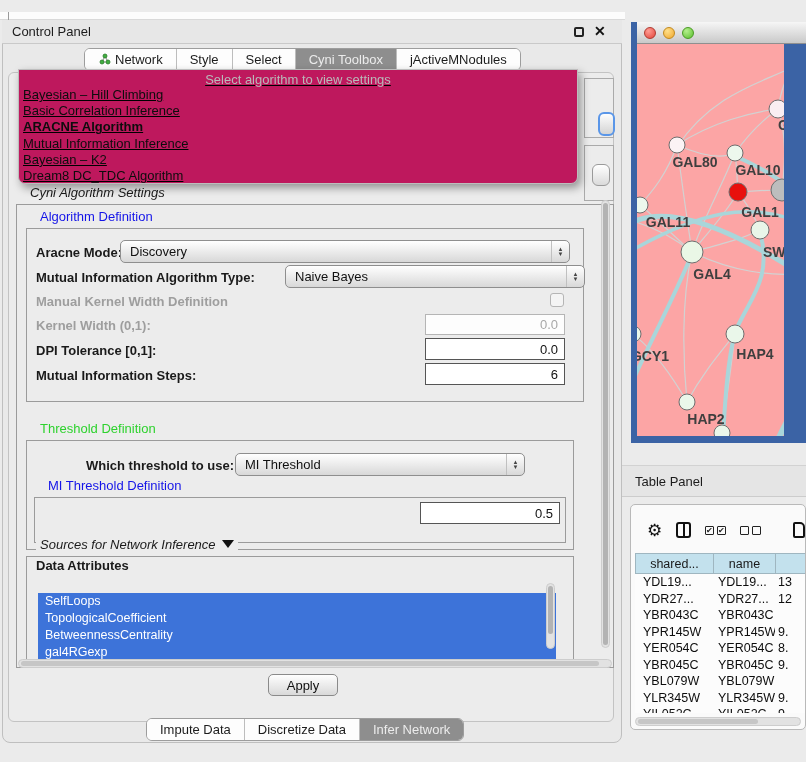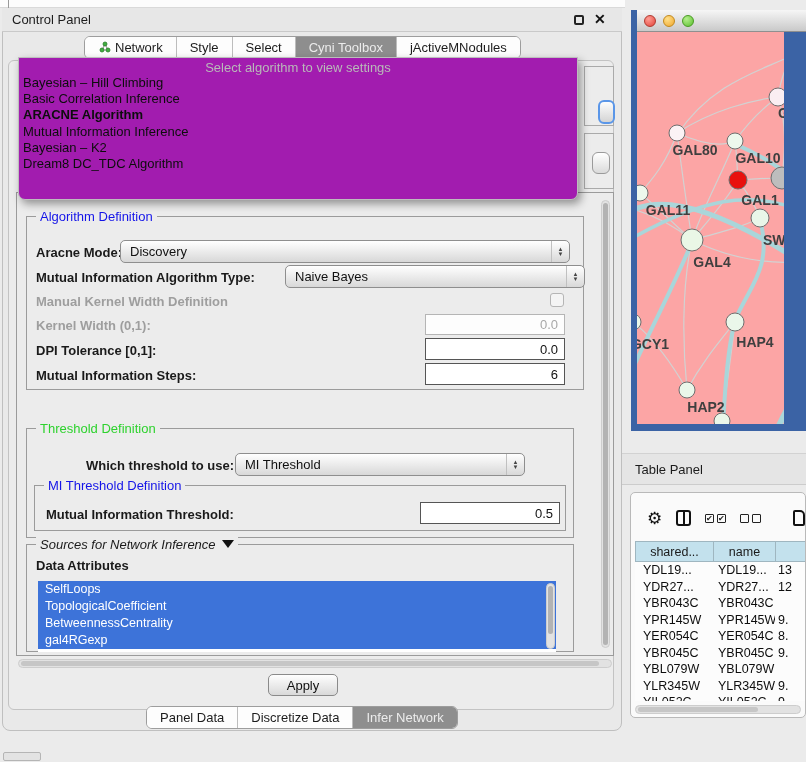--- a/index.html
+++ b/index.html
@@ -1,18 +1,18 @@
 <!DOCTYPE html>
 <html style="--selection-blue: #3d73d9; --edge-teal: #a9d6da; --edge-gray: #d2d2d2; --legend-blue: #1414e8; --legend-green: #2ed22e; --selected-tab-gray: #8e8e8e; --table-header-blue: #c3e1ed; --window-frame-blue: #3b63a5;"><head>
 <meta charset="utf-8">
 <style>
   * { margin:0; padding:0; box-sizing:border-box; }
   body { font-family:"Liberation Sans", sans-serif; background:#ebebeb; }
   .desktop { position:relative; width:806px; height:762px; background:#ebebeb; overflow:hidden; }
-  .abs { position:absolute; }
+  .abs { position:absolute;margin-top:12px; }
 
   
   .top-strip { left:0; top:0; width:625px; height:8px; background:#fcfcfc; border-bottom:1px solid #d9d9d9; }
   .top-tick { left:8px; top:0; width:1px; height:8px; background:#9a9a9a; }
   .control-panel { left:2px; top:8px; width:620px; height:723px; background:#e9e9e9;
     border:1px solid #bfbfbf; border-radius:0 0 8px 8px; }
   .cp-titlebar { left:2px; top:8px; width:620px; height:24px; background:#e7e7e7; border-bottom:1px solid #c9c9c9; }
   .cp-title { position:absolute; left:10px; top:4px; font-size:13px; color:#1c1c1c; }
   .cp-float { position:absolute; left:572px; top:7px; width:10px; height:10px; border:2px solid #222; border-radius:2px; }
   .cp-close { position:absolute; left:592px; top:3px; font-size:14px; font-weight:bold; color:#111; }
@@ -68,22 +68,22 @@
   .vscroll { position:absolute; width:9px; background:#e2e2e2; border:1px solid #cdcdcd; border-radius:5px; }
   .vscroll .thumb { position:absolute; left:1px; right:1px; background:#b3b3b3; border-radius:4px; }
   .hscroll { position:absolute; height:9px; background:#e2e2e2; border:1px solid #cdcdcd; border-radius:5px; }
   .hscroll .thumb { position:absolute; top:1px; bottom:1px; background:#c6c6c6; border-radius:4px; }
 
   .apply-btn { position:absolute; left:268px; top:674px; width:70px; height:22px; border:1px solid #8a8a8a;
     border-radius:5px; background:linear-gradient(#fefefe,#d9d9d9); font-size:13px; color:#111;
     display:flex; align-items:center; justify-content:center; }
 
   
-  .popup { left:18px; top:57px; width:560px; height:143px; background:#a21caf; border:1px solid #bdbdbd;
-    border-radius:0 0 7px 7px; box-shadow:3px 4px 9px rgba(0,0,0,0.38); z-index:30; }
+  .popup { left:18px; top:57px; width:560px; height:115px; background:#be185d; border:1px solid #bdbdbd;
+    border-radius:0 0 7px 7px; box-shadow:3px 4px 9px rgba(0,0,0,0.38); z-index:30;text-decoration:underline; }
   .popup-header { text-align:center; color:#b9b9b9; font-size:13px; padding-top:2px; }
   .popup-item { font-size:13px; color:#0d0d0d; height:16.2px; line-height:16.2px; padding-left:4px; white-space:nowrap; }
   .popup-item.sel { font-weight:bold; }
 
   
   .net-window { left:631px; top:10px; width:175px; height:421px; background:var(--window-frame-blue,#3b63a5);
     padding:0 0 7px 6px; }
   .net-titlebar { height:22px; background:linear-gradient(#f6f6f6,#c9c9c9); border-bottom:1px solid #8f8f8f;
     display:flex; align-items:center; gap:7px; padding-left:7px; }
   .tl { width:12px; height:12px; border-radius:50%; }
@@ -219,21 +219,20 @@
   <div class="combo" style="left:235px; top:453px; width:290px; height:23px;">
     <span class="val">MI Threshold</span>
     <span class="stepper">
         <span>▲</span>
         <span>▼</span>
       </span>
   </div>
 
   <div class="abs groupbox" style="left:34px; top:485px; width:532px; height:46px;"></div>
   <span class="legend blue" style="left:44px; top:478px;">MI Threshold Definition</span>
-  <span class="lbl b" style="left:46px; top:507px;">Mutual Information Threshold:</span>
   <div class="field" style="left:420px; top:502px; width:140px; height:22px;">
       <span>0.5</span>
     </div>
 
   <div class="abs groupbox" style="left:26px; top:544px; width:548px; height:108px;"></div>
   <span class="legend black" style="left:36px; top:537px;"><span>Sources for Network Inference</span><span class="arrow-down"></span></span>
   <span class="lbl b" style="left:36px; top:558px;">Data Attributes</span>
   <div class="attr-list abs" style="left:38px; top:581px; width:518px; height:71px;">
       <div class="attr-item">SelfLoops</div>
       <div class="attr-item">TopologicalCoefficient</div>
@@ -247,21 +246,21 @@
   <div class="hscroll" style="left:18px; top:659px; width:594px;">
       <div class="thumb" style="left:2px; width:578px;"></div>
     </div>
 
   <div class="apply-btn">
       <span>Apply</span>
     </div>
 
   <div class="abs tabset bottom-tabset">
     <div class="tab">
-        <span>Panel Data</span>
+        <span>Impute Data</span>
       </div>
     <div class="tab">
         <span>Discretize Data</span>
       </div>
     <div class="tab selected">
         <span>Infer Network</span>
       </div>
   </div>
 
   <div class="abs popup">

